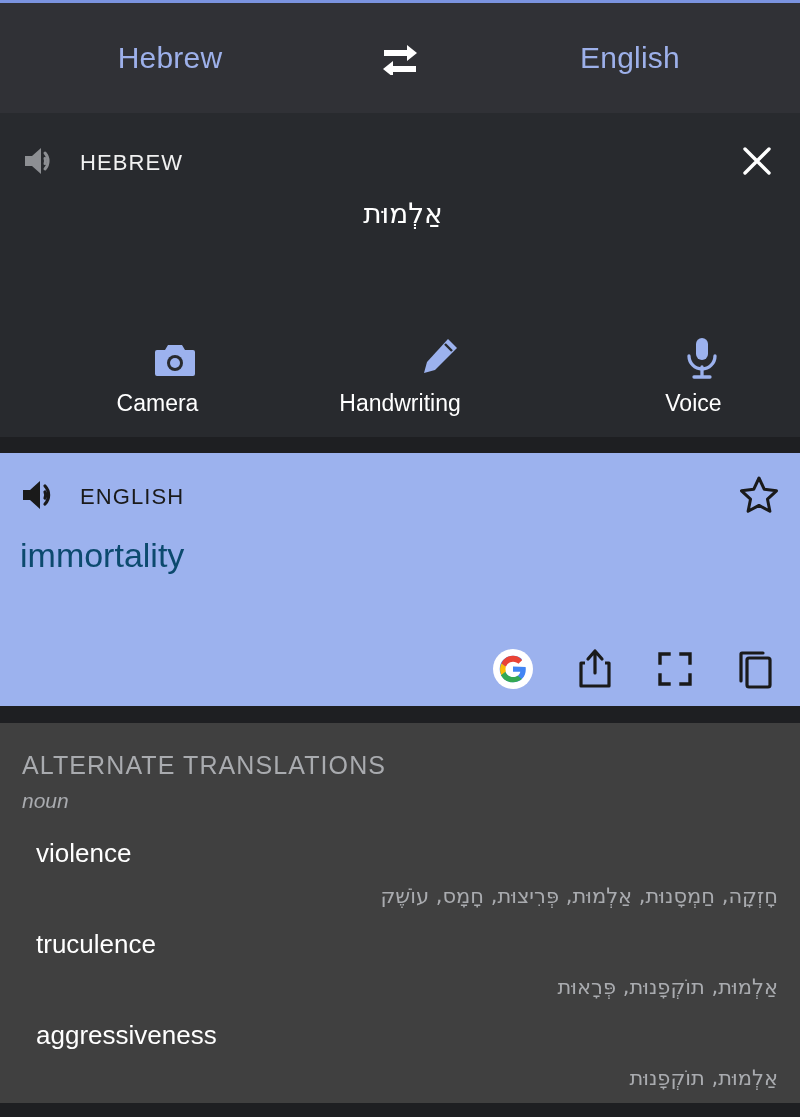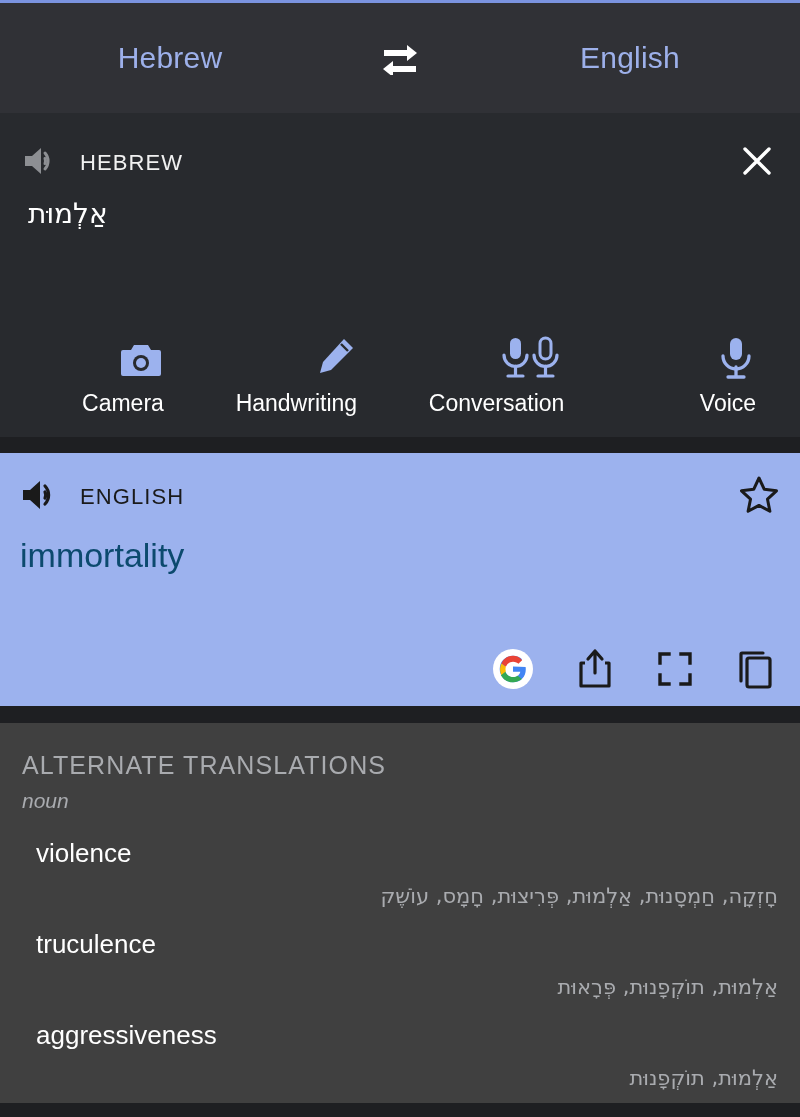--- a/index.html
+++ b/index.html
@@ -72,21 +72,21 @@
     flex: 1 1 auto;
   }
   .close-btn {
     flex: 0 0 auto;
     cursor: pointer;
     padding: 2px 4px;
   }
   .source-text-area {
     flex: 1 1 auto;
     padding: 8px 22px 0 28px;
-    text-align: left;
+    text-align: center;
     direction: rtl;
   }
   .source-text {
     color: #ffffff;
     font-size: 28px;
     font-family: "DejaVu Sans", "Liberation Sans", sans-serif;
     line-height: 1.35;
     white-space: nowrap;
   }
 
@@ -247,35 +247,20 @@
       <div class="method">
         <span class="glyph">
           <svg width="46" height="46" viewBox="0 0 46 46">
             <path d="M33 4 l9 9 l-22 22 l-11 3 l3 -11 z" fill="#9cb2ee"></path>
             <path d="M30 9 l7 7" stroke="#282a2e" stroke-width="2.4"></path>
           </svg>
         </span>
         <span class="label">Handwriting</span>
       </div>
 
-      <div class="method">
-        <span class="glyph">
-          <svg width="66" height="46" viewBox="0 0 66 46">
-            <rect x="12" y="3" width="11" height="21" rx="5.5" fill="#9cb2ee"></rect>
-            <path d="M6 20 a11.5 11.5 0 0 0 23 0" stroke="#9cb2ee" stroke-width="3.2" fill="none" stroke-linecap="round"></path>
-            <path d="M17.5 31 v9" stroke="#9cb2ee" stroke-width="3.2" stroke-linecap="round"></path>
-            <path d="M10 41 h15" stroke="#9cb2ee" stroke-width="3.2" stroke-linecap="round"></path>
-            <rect x="42" y="3" width="11" height="21" rx="5.5" fill="none" stroke="#9cb2ee" stroke-width="3"></rect>
-            <path d="M36 20 a11.5 11.5 0 0 0 23 0" stroke="#9cb2ee" stroke-width="3.2" fill="none" stroke-linecap="round"></path>
-            <path d="M47.5 31 v9" stroke="#9cb2ee" stroke-width="3.2" stroke-linecap="round"></path>
-            <path d="M40 41 h15" stroke="#9cb2ee" stroke-width="3.2" stroke-linecap="round"></path>
-          </svg>
-        </span>
-        <span class="label">Conversation</span>
-      </div>
 
       <div class="method">
         <span class="glyph">
           <svg width="40" height="46" viewBox="0 0 40 46">
             <rect x="14" y="3" width="12" height="22" rx="6" fill="#9cb2ee"></rect>
             <path d="M7 21 a13 13 0 0 0 26 0" stroke="#9cb2ee" stroke-width="3.3" fill="none" stroke-linecap="round"></path>
             <path d="M20 32 v9" stroke="#9cb2ee" stroke-width="3.3" stroke-linecap="round"></path>
             <path d="M12 42 h16" stroke="#9cb2ee" stroke-width="3.3" stroke-linecap="round"></path>
           </svg>
         </span>

